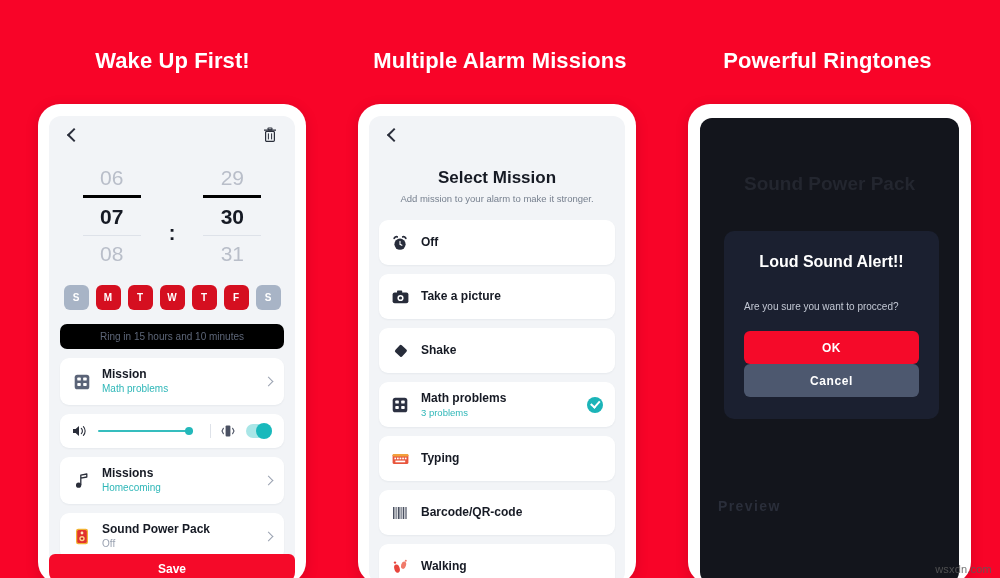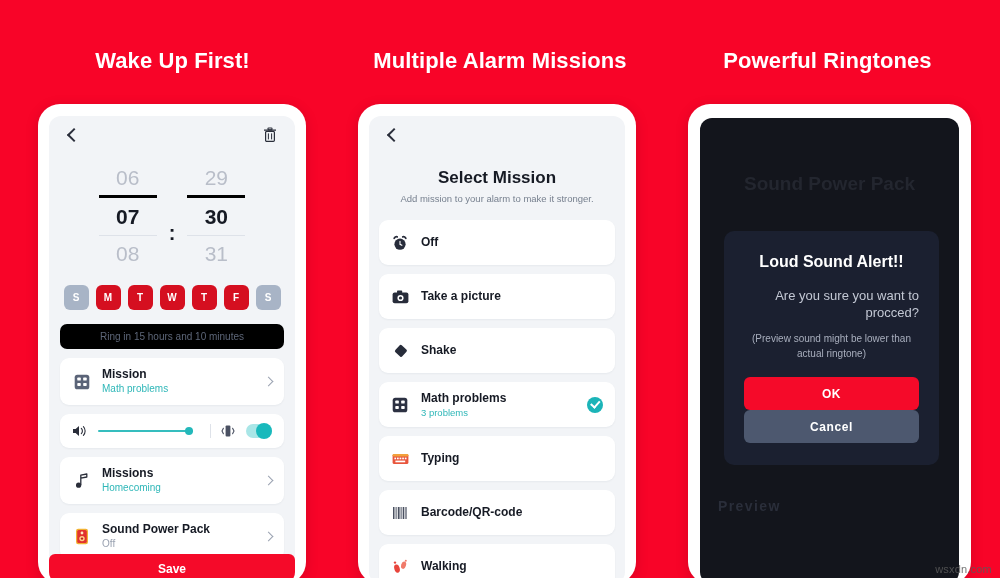--- a/index.html
+++ b/index.html
@@ -89,21 +89,21 @@
     height: 8px;
     border-left: 2px solid #2A2E3A;
     border-bottom: 2px solid #2A2E3A;
     transform: rotate(45deg);
   }
 
   .time-picker {
     display: flex;
     justify-content: center;
     align-items: center;
-    gap: 12px;
+    gap: 28px;
     margin-top: 6px;
   }
   .tp-col {
     width: 58px;
     text-align: center;
   }
   .tp-dim {
     font-size: 21px;
     color: #B9BEC9;
     line-height: 35px;
@@ -351,24 +351,24 @@
     padding: 22px 20px 22px 20px;
     box-sizing: border-box;
   }
   .dlg-title {
     text-align: center;
     font-size: 16px;
     font-weight: bold;
     color: #FFFFFF;
   }
   .dlg-msg {
-    text-align: right;
-    font-size: 13px;
+    text-align: left;
+    font-size: 10px;
     color: #C3C8D4;
-    margin-top: 16px;
+    margin-top: 27px;
     line-height: 17px;
   }
   .dlg-note {
     text-align: center;
     font-size: 10px;
     color: #A8AEBD;
     margin-top: 10px;
     line-height: 15px;
   }
   .dlg-btn {
@@ -664,21 +664,20 @@
   <div class="phone phone-3">
     <div class="screen screen-dark">
 
       <div class="p3-ghost-title">Sound Power Pack</div>
 
       <div class="preview-ghost">Preview</div>
 
       <div class="dialog">
         <div class="dlg-title">Loud Sound Alert!!</div>
         <div class="dlg-msg">Are you sure you want to procced?</div>
-        <div class="dlg-note">(Preview sound might be lower than actual ringtone)</div>
         <div class="dlg-btn dlg-ok">OK</div>
         <div class="dlg-btn dlg-cancel">Cancel</div>
       </div>
     </div>
   </div>
 
   <div class="watermark">wsxdn.com</div>
 </div>
 
 </body></html>

